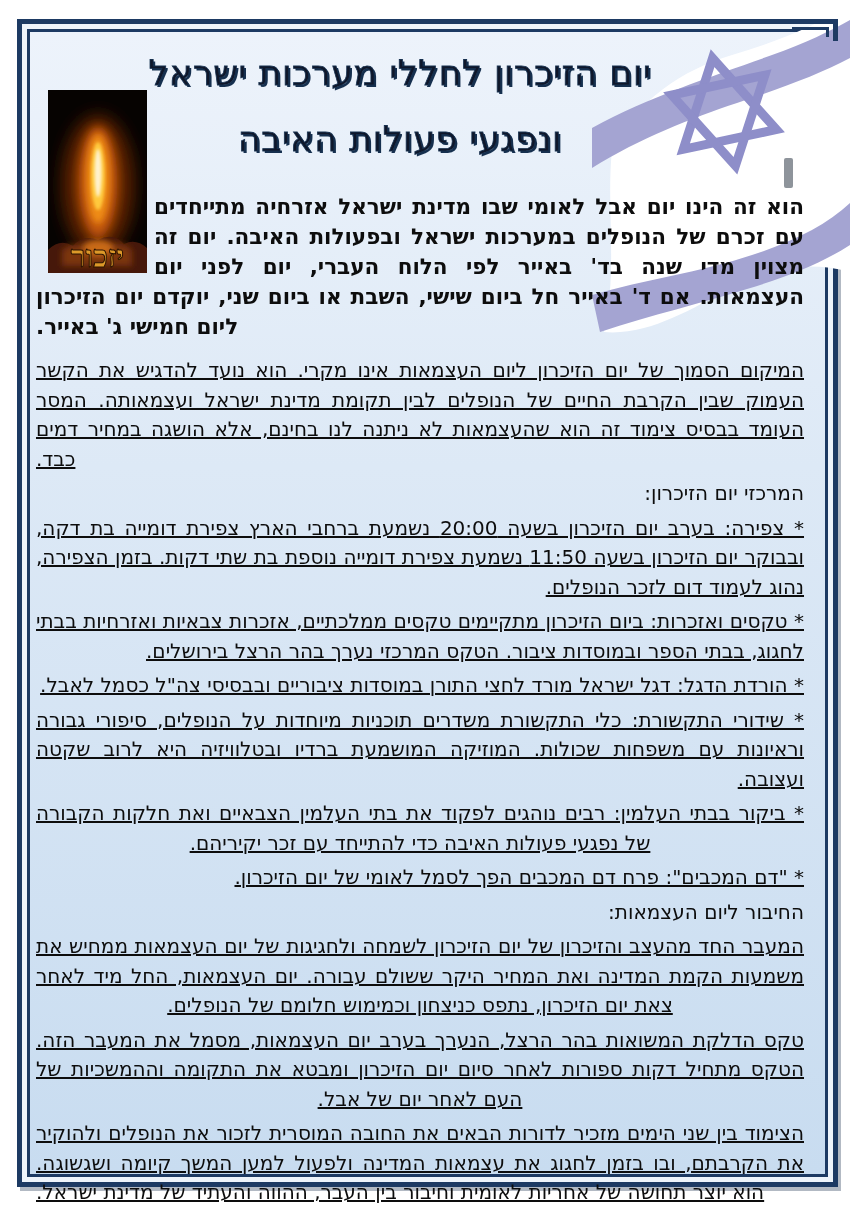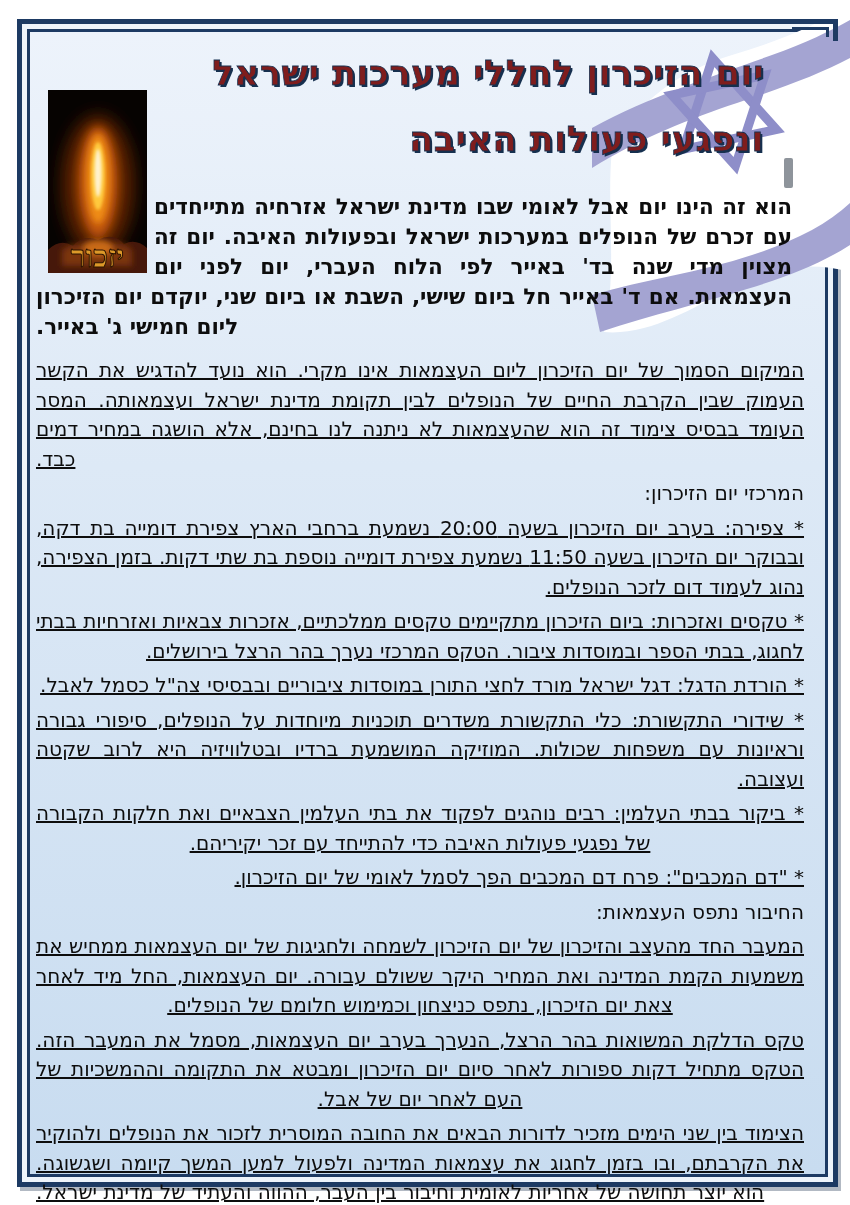--- a/index.html
+++ b/index.html
@@ -26,24 +26,24 @@
   
   .artifact{position:absolute;left:784px;top:158px;width:9px;height:30px;
             background:#8e949b;border-radius:2px;z-index:5;}
 
   
   .candle{position:absolute;left:48px;top:90px;width:99px;height:183px;z-index:4;}
 
   
   .text-area{position:absolute;left:36px;top:34px;width:768px;direction:rtl;z-index:4;
              color:#0d0d0d;}
-  .doc-title{margin:6px 40px 0 0;font-weight:bold;
-             font-size:35px;line-height:66px;letter-spacing:.5px;color:#7f1d1d;
+  .doc-title{margin:6px 40px 0 0;text-align:center;font-weight:normal;
+             font-size:35px;line-height:66px;letter-spacing:.5px;color:#0f172a;
              text-shadow:2px 2px 0 #16304f;-webkit-text-stroke:.8px #16304f;}
-  .intro{margin:20px 12px 14px 0;font-weight:bold;font-size:21.5px;line-height:30px;
+  .intro{margin:20px 0 14px 0;font-weight:bold;font-size:21.5px;line-height:30px;
          text-align:justify;text-align-last:left;}
   .spacer{float:left;width:118px;height:84px;}
   p.body{margin:5px 0;font-size:20px;line-height:29.5px;text-align:justify;text-decoration:underline;}
   p.head{margin:5px 0;font-size:20px;line-height:29.5px;text-align:right;}
   .last-left{text-align-last:left;}
   .last-center{text-align-last:center;}
 </style>
 </head>
 <body>
 
@@ -113,21 +113,21 @@
 
     <p class="head">המרכזי יום הזיכרון:</p>
 
     <p class="body">* צפירה: בערב יום הזיכרון בשעה 20:00 נשמעת ברחבי הארץ צפירת דומייה בת דקה, ובבוקר יום הזיכרון בשעה 11:50 נשמעת צפירת דומייה נוספת בת שתי דקות. בזמן הצפירה, נהוג לעמוד דום לזכר הנופלים.</p>
     <p class="body">* טקסים ואזכרות: ביום הזיכרון מתקיימים טקסים ממלכתיים, אזכרות צבאיות ואזרחיות בבתי לחגוג, בבתי הספר ובמוסדות ציבור. הטקס המרכזי נערך בהר הרצל בירושלים.</p>
     <p class="body">* הורדת הדגל: דגל ישראל מורד לחצי התורן במוסדות ציבוריים ובבסיסי צה"ל כסמל לאבל.</p>
     <p class="body">* שידורי התקשורת: כלי התקשורת משדרים תוכניות מיוחדות על הנופלים, סיפורי גבורה וראיונות עם משפחות שכולות. המוזיקה המושמעת ברדיו ובטלוויזיה היא לרוב שקטה ועצובה.</p>
     <p class="body last-center">* ביקור בבתי העלמין: רבים נוהגים לפקוד את בתי העלמין הצבאיים ואת חלקות הקבורה של נפגעי פעולות האיבה כדי להתייחד עם זכר יקיריהם.</p>
     <p class="body">* "דם המכבים": פרח דם המכבים הפך לסמל לאומי של יום הזיכרון.</p>
 
-    <p class="head">החיבור נתפס העצמאות:</p>
+    <p class="head">החיבור ליום העצמאות:</p>
 
     <p class="body last-center">המעבר החד מהעצב והזיכרון של יום הזיכרון לשמחה ולחגיגות של יום העצמאות ממחיש את משמעות הקמת המדינה ואת המחיר היקר ששולם עבורה. יום העצמאות, החל מיד לאחר צאת יום הזיכרון, נתפס כניצחון וכמימוש חלומם של הנופלים.</p>
     <p class="body last-center">טקס הדלקת המשואות בהר הרצל, הנערך בערב יום העצמאות, מסמל את המעבר הזה. הטקס מתחיל דקות ספורות לאחר סיום יום הזיכרון ומבטא את התקומה וההמשכיות של העם לאחר יום של אבל.</p>
     <p class="body last-left">הצימוד בין שני הימים מזכיר לדורות הבאים את החובה המוסרית לזכור את הנופלים ולהוקיר את הקרבתם, ובו בזמן לחגוג את עצמאות המדינה ולפעול למען המשך קיומה ושגשוגה. הוא יוצר תחושה של אחריות לאומית וחיבור בין העבר, ההווה והעתיד של מדינת ישראל.</p>
 
   </div>
 
 </div>
 
 </body></html>

